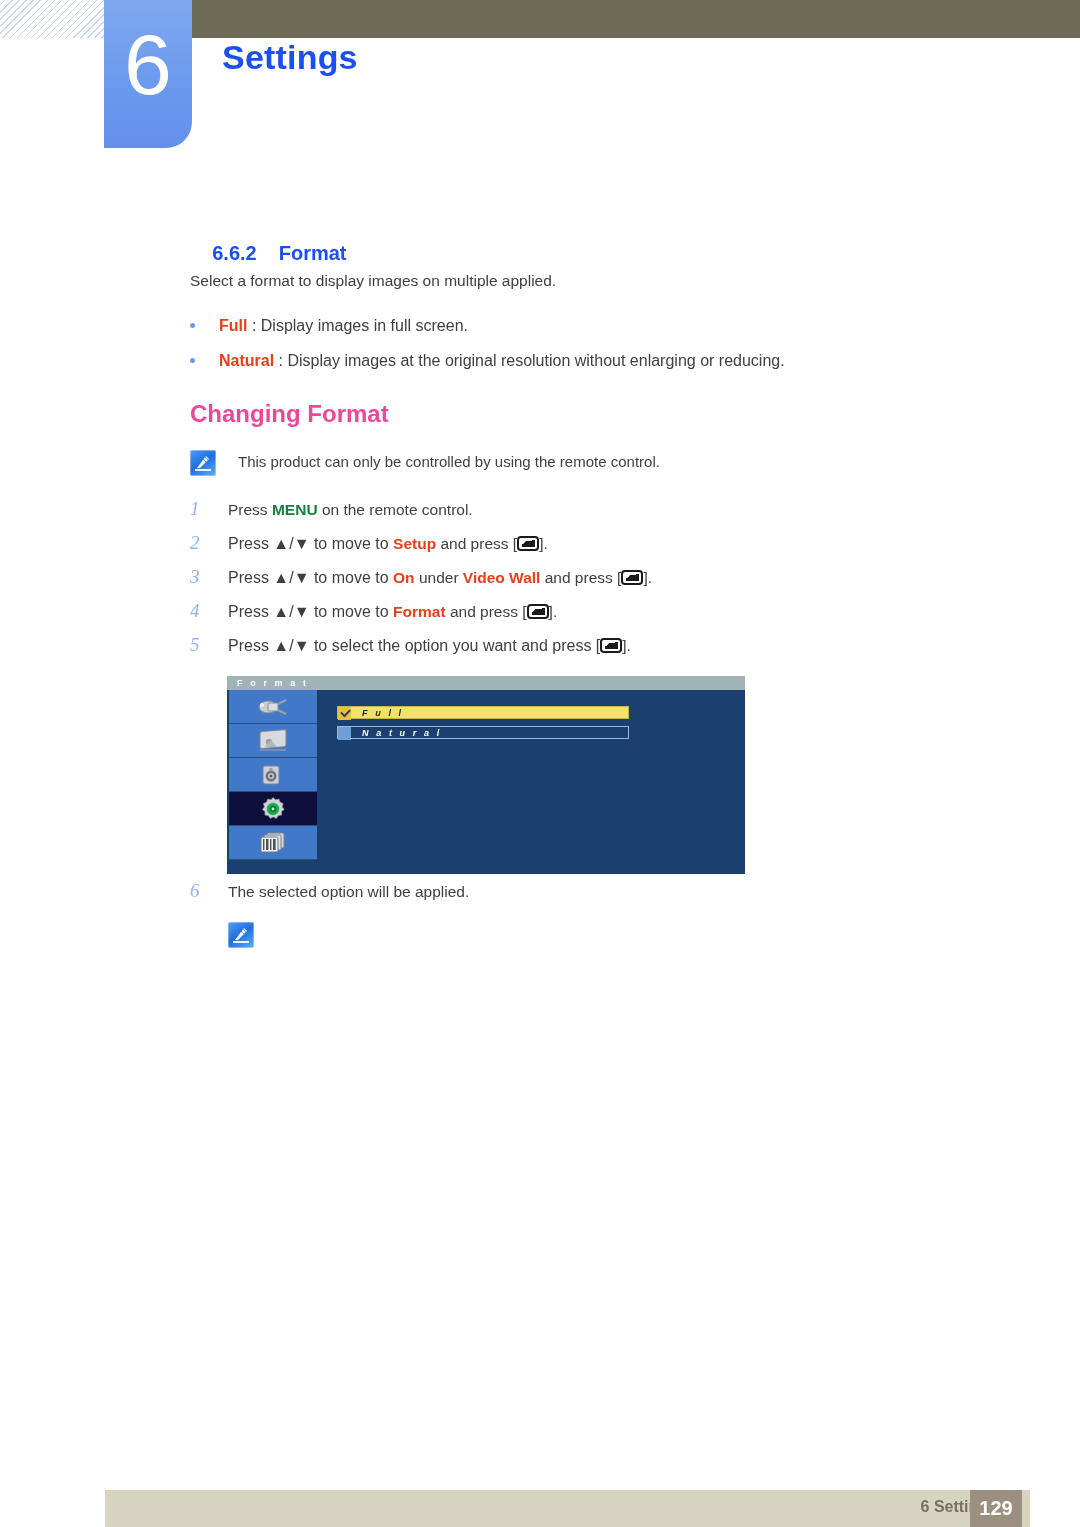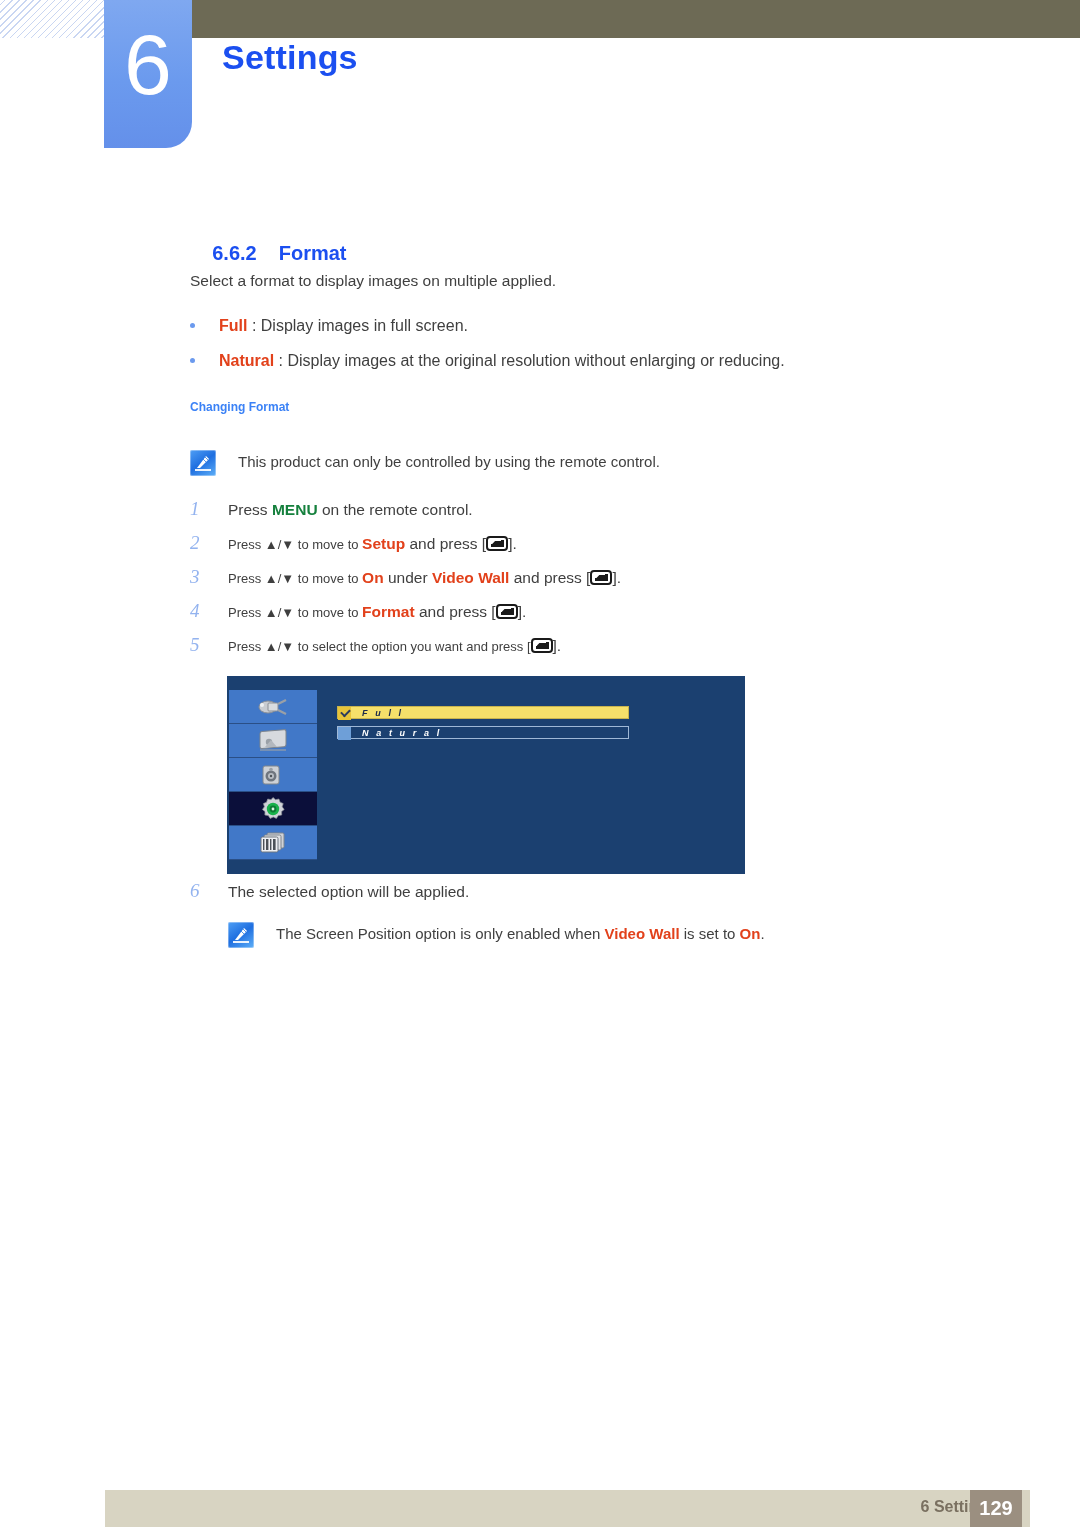--- a/index.html
+++ b/index.html
@@ -96,23 +96,23 @@
     vertical-align: middle;
     margin-right: 24px;
     margin-bottom: 3px;
   }
   .kw-red { color: #e2411b; font-weight: bold; }
   .kw-gold { color: #15803d; font-weight: bold; }
 
   .sub-heading {
     position: absolute;
     left: 190px; top: 400px;
-    font-size: 12px;
+    font-size: 24px;
     font-weight: bold;
-    color: #3b82f6;
+    color: #ec4899;
   }
 
   
   .note {
     position: absolute;
     font-size: 15px;
     color: #3f3f3f;
     white-space: nowrap;
   }
   .note .note-icon {
@@ -135,21 +135,21 @@
     white-space: nowrap;
   }
   .step .sn {
     display: inline-block;
     width: 38px;
     color: #93b3ef;
     font-style: italic;
     font-size: 19px;
     font-family: "Liberation Serif", serif;
   }
-  .arrows { font-size: 13px; letter-spacing: 0px; }
+  .arrows { font-size: 16px; letter-spacing: 0px; }
 
   .enterkey {
     display: inline-block;
     width: 22px; height: 15px;
     border: 2px solid #1a1a1a;
     border-radius: 4px;
     position: relative;
     vertical-align: -2px;
     box-sizing: border-box;
     background: #fff;
@@ -341,20 +341,23 @@
   <div class="step" style="top:600px;">
     <span class="sn">4</span><span class="arrows">Press ▲/▼ to move to </span><span class="kw-red">Format</span><span> and press [</span><span class="enterkey"></span><span>].</span>
   </div>
 
   <div class="step" style="top:634px;">
     <span class="sn">5</span><span class="arrows">Press ▲/▼ to select the option you want and press [</span><span class="enterkey"></span><span>].</span>
   </div>
 
   <div class="osd">
 
+    <div class="osd-title">
+      <span class="t">F o r m a t</span>
+    </div>
 
     <div class="osd-side">
 
       <div class="osd-ico">
         <svg width="34" height="22" viewBox="0 0 34 22" aria-hidden="true">
           <ellipse cx="12" cy="11" rx="9" ry="6" fill="#c9ccd1" stroke="#8a8f96"></ellipse>
           <rect x="12" y="7" width="10" height="8" rx="1" fill="#d9dce0" stroke="#8a8f96"></rect>
           <path d="M22 8 L30 4" stroke="#9aa0a7" stroke-width="2.2" fill="none"></path>
           <path d="M22 14 L30 18" stroke="#9aa0a7" stroke-width="2.2" fill="none"></path>
           <circle cx="6" cy="9" r="2" fill="#eef1f4"></circle>
@@ -429,20 +432,19 @@
 
   <div class="note" style="left:228px; top:922px; width:760px; height:30px;">
     <span class="note-icon">
       <svg width="20" height="20" viewBox="0 0 20 20" aria-hidden="true">
         <path d="M2 16 h16 v2 H2 z" fill="#ffffff" opacity="0.9"></path>
         <path d="M4 15 L13 3 L16 6 L7 15 Z" fill="#ffffff"></path>
         <path d="M12 4 L15 7" stroke="#2f7fe0" stroke-width="0.8"></path>
         <path d="M10 6 L13 9" stroke="#2f7fe0" stroke-width="0.8"></path>
       </svg>
     </span>
-    <span class="note-text" style="left:48px;"><span>The Screen Position option is only enabled when </span><span class="kw-red">Video Wall</span><span> is set to </span><span class="kw-red">On</span><span>.</span></span>
   </div>
 
 </div>
 
 <div class="footer-bar"></div>
 <div class="footer-label">6 Settings</div>
 <div class="footer-page">129</div>
 
 </body></html>

